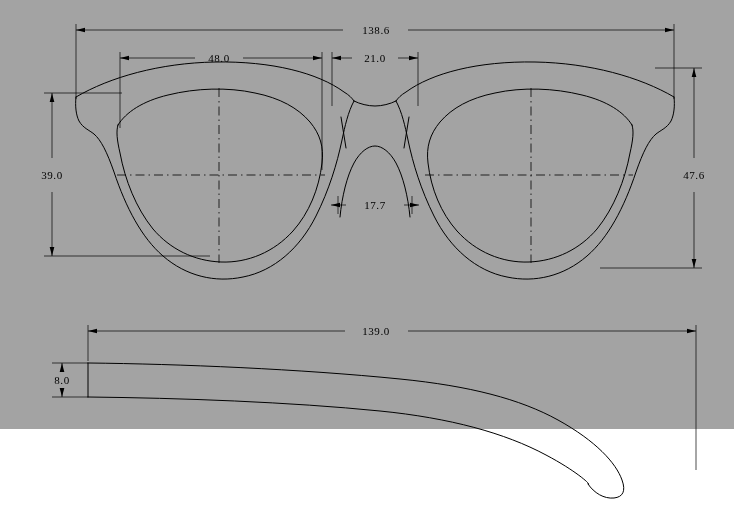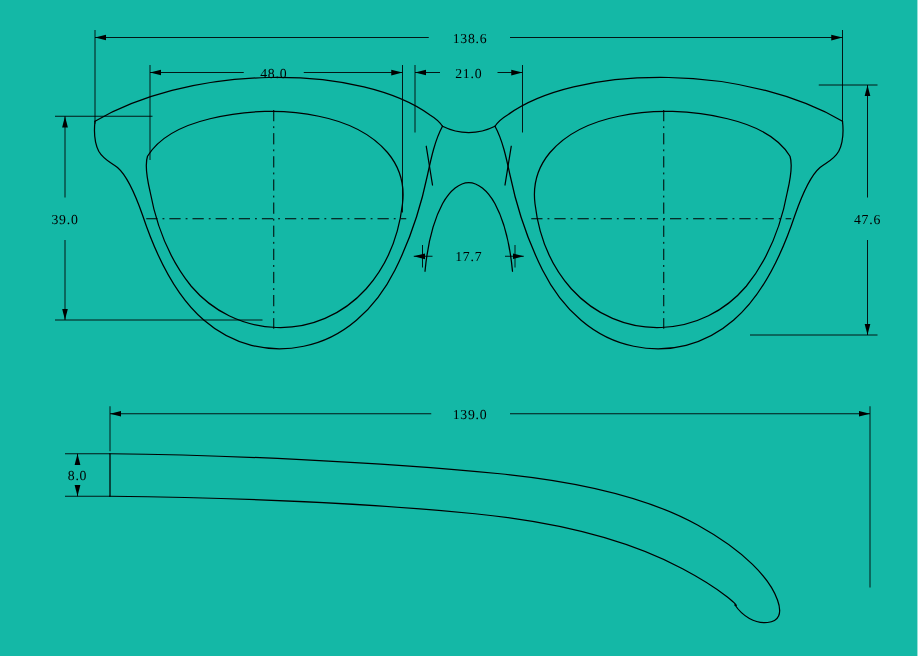--- a/index.html
+++ b/index.html
@@ -9,22 +9,22 @@
   }
   body {
     width: 734px;
     height: 525px;
     font-family: "Liberation Serif", serif;
     overflow: hidden;
   }
   #drawing-root {
     position: relative;
     width: 734px;
-    height: 525px;
-    background: #14b8a6;
+    height: 429px;
+    background: #a3a3a3;
   }
   svg.cad {
     display: block;
     width: 734px;
     height: 525px;
   }
   .outline {
     fill: none;
     stroke: #000000;
     stroke-width: 1;

